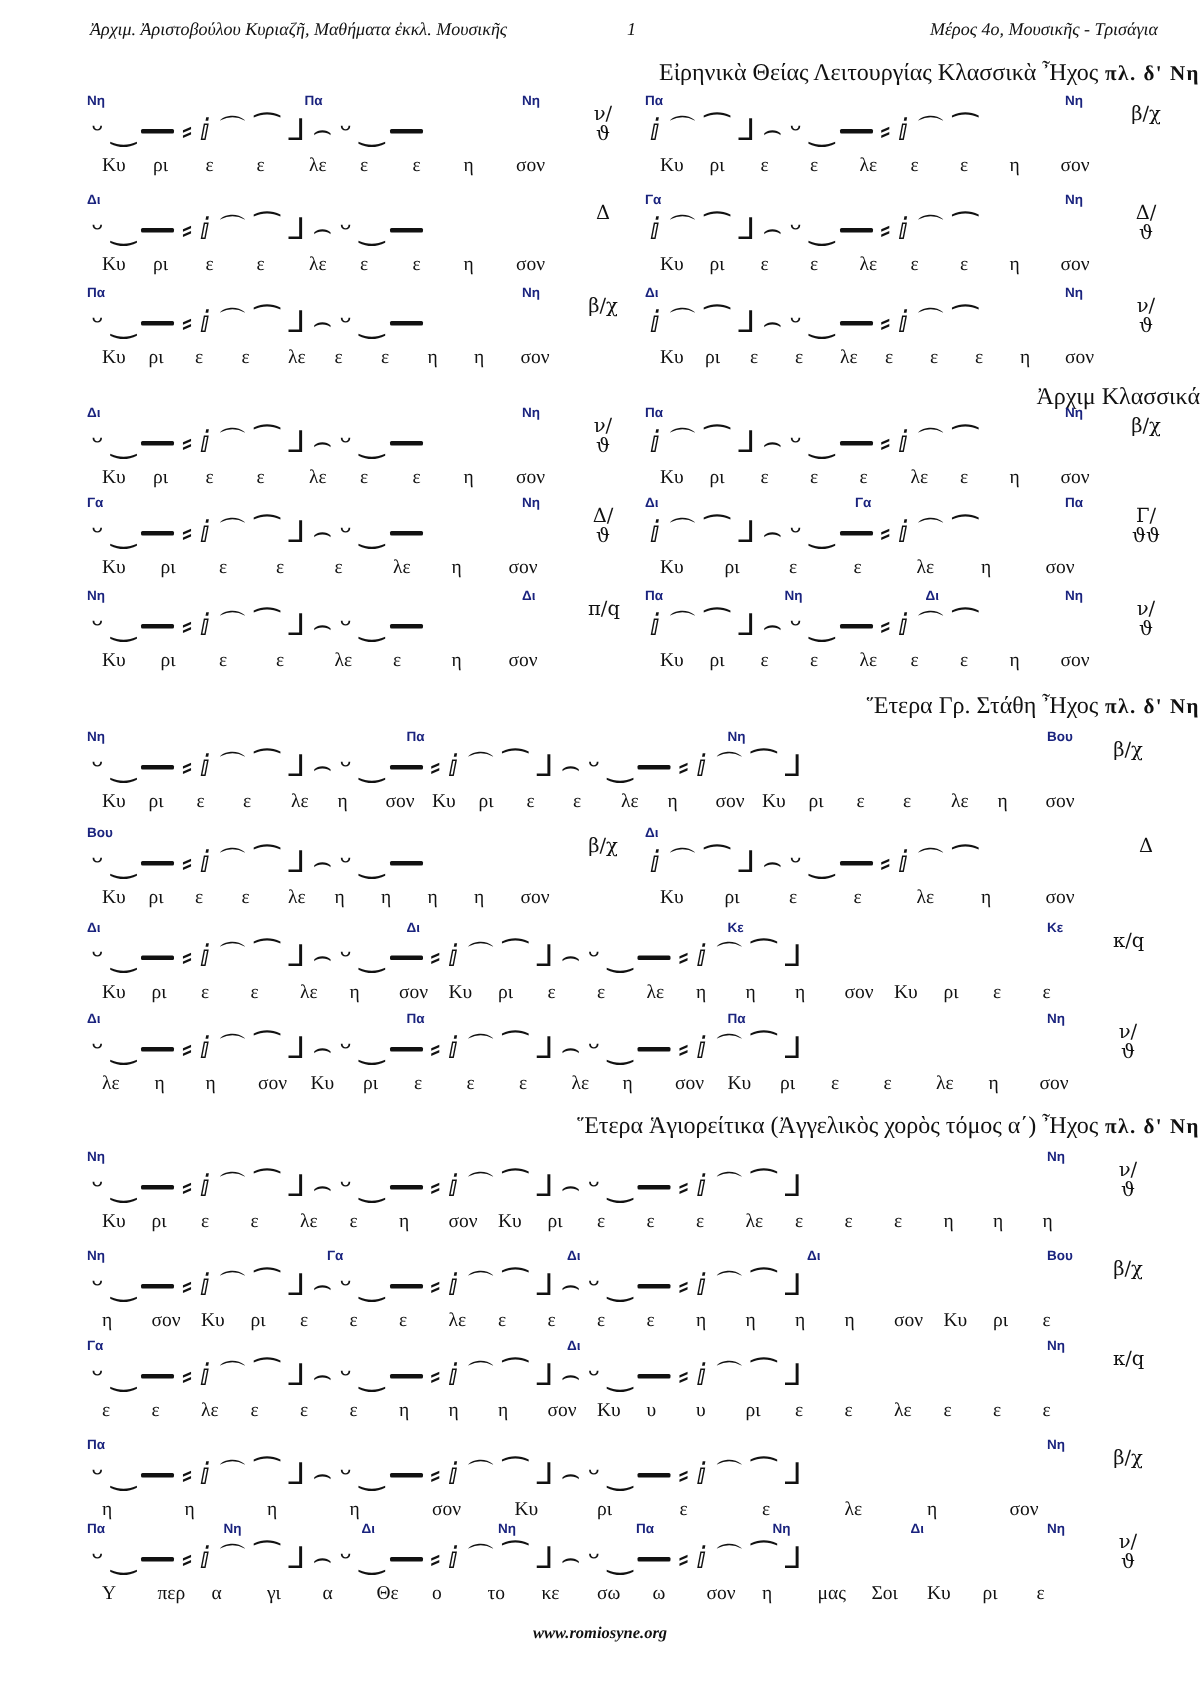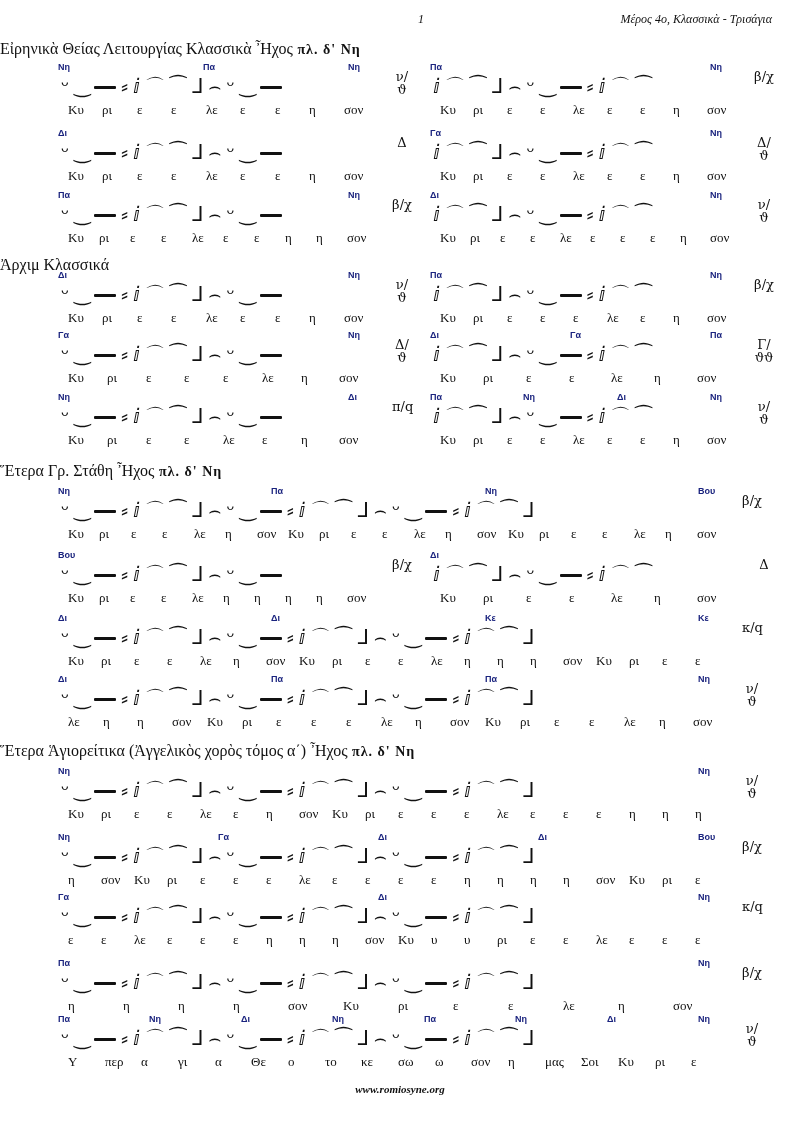--- a/index.html
+++ b/index.html
@@ -3,21 +3,21 @@
 <meta charset="utf-8">
 <style>
   html, body { margin:0; padding:0; background:#ffffff; }
   body { width:800px; height:1131px; position:relative; overflow:hidden;
          font-family:"Liberation Serif", serif; color:#111; }
   .header { position:absolute; top:12px; left:0; width:800px; height:18px;
             font-style:italic; font-size:12px; }
   .header .left { position:absolute; left:60px; top:0; }
   .header .page { position:absolute; left:418px; top:0; }
   .header .right { position:absolute; right:28px; top:0; }
-  .title { position:absolute; left:0; width:800px; text-align:left;
+  .title { position:absolute; left:0; width:800px; text-align:right;
            font-size:16px; }
   .title .mode { font-size:14px; font-weight:bold; letter-spacing:1px; }
   .row { position:absolute; height:60px; }
   .mart { position:absolute; top:0; font-family:"Liberation Sans", sans-serif;
           font-weight:bold; font-size:9px; color:#1a237e; }
   .neumes { position:absolute; top:12px; left:0; height:24px;
             font-family:"DejaVu Sans", sans-serif; font-size:20px;
             letter-spacing:-1px; white-space:nowrap; line-height:24px; }
   .lyrics { position:absolute; top:40px; left:0; font-size:13px;
             white-space:nowrap; word-spacing:0; }
@@ -25,22 +25,23 @@
   .cadence { position:absolute; top:8px; font-family:"DejaVu Serif", serif;
              font-size:13px; line-height:13px; text-align:center; width:18px; }
   .footer { position:absolute; top:1083px; left:0; width:800px; text-align:center;
             font-style:italic; font-weight:bold; font-size:11px; }
   .stroke { display:inline-block; height:3px; background:#111; vertical-align:middle; border-radius:1px; }
 </style>
 </head>
 <body>
 
 <div class="header">
+  <span class="left">Ἀρχιμ. Ἀριστοβούλου Κυριαζῆ, Μαθήματα ἐκκλ. Μουσικῆς</span>
   <span class="page">1</span>
-  <span class="right">Μέρος 4ο, Κλασσικὰ - Τρισάγια</span>
+  <span class="right">Μέρος 4ο, Μουσικῆς - Τρισάγια</span>
 </div>
 
 <div id="score">
     <div class="title" style="top: 40px;"><span>Εἰρηνικὰ Θείας Λειτουργίας Κλασσικὰ Ἦχος</span><span class="mode"> πλ. δ' Νη</span></div>
     <div class="row" style="left: 58px; width: 350px; top: 62px;">
       <span class="mart" style="left: 0px;">Νη</span>
       <span class="mart" style="left: 145px;">Πα</span>
       <span class="mart" style="left: 290px;">Νη</span>
       <div class="neumes"><span style="margin: 0px 3px;">ᵕ</span><span style="margin: 0px 3px;">‿</span><span class="stroke" style="width: 22px; margin: 0px 2px;"></span><span style="margin: 0px 3px;">⸗</span><span style="margin: 0px 3px;">ⅈ</span><span style="margin: 0px 3px;">⌒</span><span style="margin: 0px 3px;">⁀</span><span style="margin: 0px 3px;">ᒧ</span><span style="margin: 0px 3px;">⌢</span><span style="margin: 0px 3px;">ᵕ</span><span style="margin: 0px 3px;">‿</span><span class="stroke" style="width: 22px; margin: 0px 2px;"></span></div>
       <div class="cadence" style="left: 334px; width: 20px; white-space: normal;">ν/ϑ</div>

